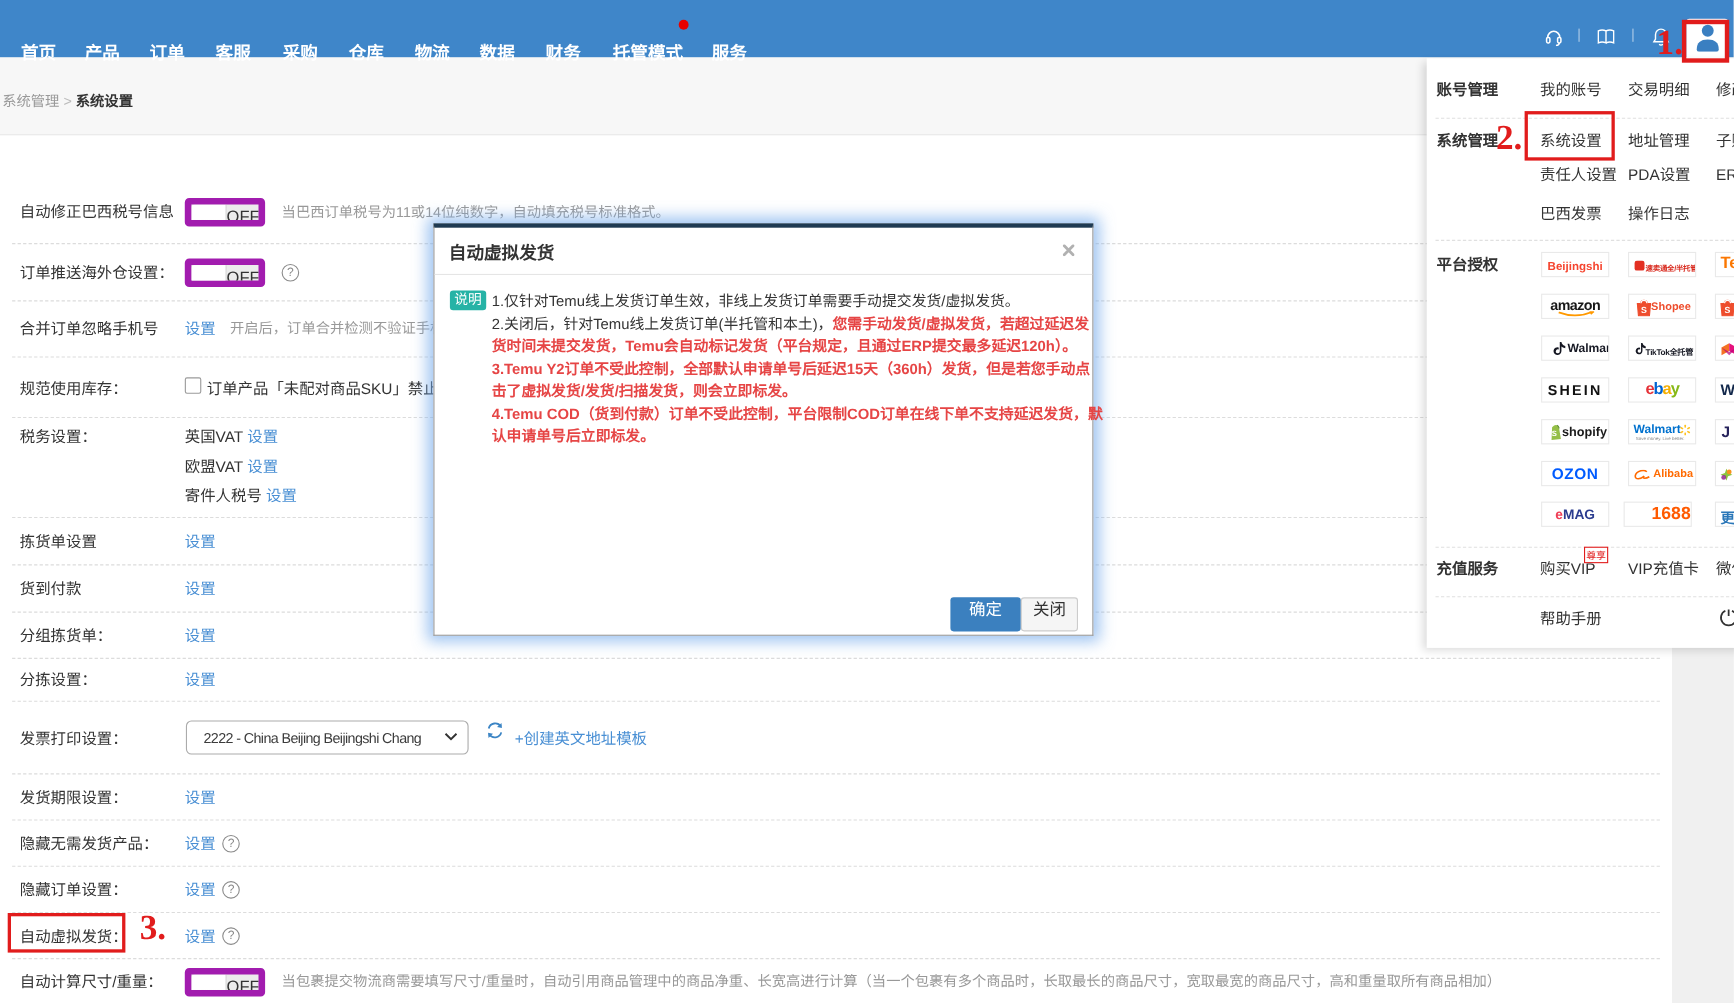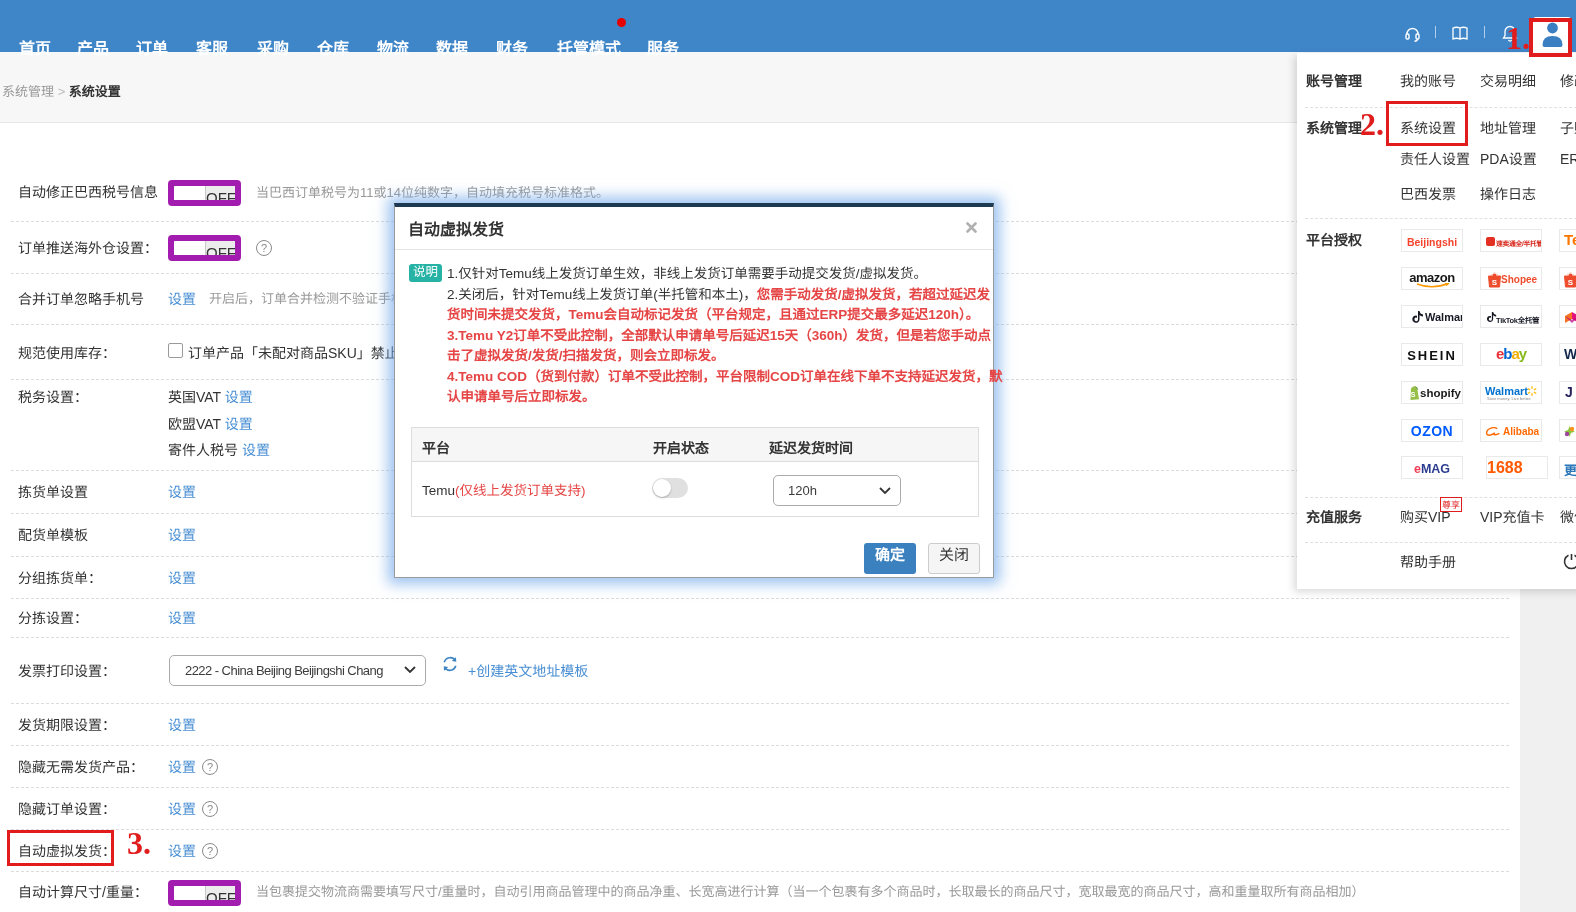--- a/index.html
+++ b/index.html
@@ -32,21 +32,21 @@
 #mclose { position:absolute; right:16px; top:15px; }
 #mbody { position:absolute; left:0; top:43px; width:100%; }
 .tag { display:inline-block; background:#26b3a6; color:#fff; font-size:12.5px; padding:0 4px; border-radius:3px; height:18px; line-height:17px; }
 #mtext { position:absolute; left:52px; top:14px; width:560px; font-size:13.5px; line-height:20.5px; color:#333; white-space:nowrap; }
 .red { color:#e64545; font-weight:bold; }
 .pill { position:absolute; width:36px; height:20px; border-radius:10px; background:#e0e0e0; }
 .pill .dot { position:absolute; left:1px; top:1px; width:18px; height:18px; border-radius:50%; background:#fff; box-shadow:0 1px 2px rgba(0,0,0,.25); }
 .sel { border:1px solid #ababab; border-radius:5px; background:#fff; color:#3c3c3c; font-size:13px; }
 
 .btn { position:absolute; height:31px; border-radius:3px; font-size:15px; text-align:center; line-height:31px; }
-#btnok { left:469px; width:52px; background:#3b80bf; color:#fff; font-weight:bold; line-height:23px; }
+#btnok { left:469px; width:64px; background:#3b80bf; color:#fff; font-weight:normal; line-height:23px; }
 #btncl { left:533px; width:52px; background:#f5f5f5; border:1px solid #ccc; color:#333; line-height:21px; }
 
 #panel { position:absolute; left:1297px; top:53px; width:300px; height:536px; background:#fff; box-shadow:-3px 3px 8px rgba(0,0,0,.15); }
 #panel .sec { position:absolute; left:9px; font-size:14px; font-weight:bold; color:#333; }
 #panel .it { position:absolute; font-size:14px; color:#333; white-space:nowrap; }
 .pdash { position:absolute; left:8px; width:292px; border-top:1px dashed #e0e0e0; }
 .badge { position:absolute; width:62px; height:23px; background:#fff; border:1px solid #e9e9e9; overflow:hidden; white-space:nowrap; }
 
 .rbox { position:absolute; border:4px solid #e11c1c; z-index:20; }
 .rnum { position:absolute; color:#e11c1c; font-size:32px; font-family:"Liberation Serif",serif; font-weight:bold; z-index:20; }
@@ -122,21 +122,21 @@
   <span class="lab" style="top:263px">税务设置：</span>
   <span class="abs" style="left:168px;top:263px;font-size:14px;color:#333">英国VAT <a class="lnk">设置</a></span>
   <span class="abs" style="left:168px;top:290px;font-size:14px;color:#333">欧盟VAT <a class="lnk">设置</a></span>
   <span class="abs" style="left:168px;top:316px;font-size:14px;color:#333">寄件人税号 <a class="lnk">设置</a></span>
   <div class="dash" style="top:347px"></div>
 
   <span class="lab" style="top:358px">拣货单设置</span>
   <a class="lnk abs" style="left:168px;top:358px">设置</a>
   <div class="dash" style="top:390px"></div>
 
-  <span class="lab" style="top:401px">配货单模板</span>
+  <span class="lab" style="top:401px">货到付款</span>
   <a class="lnk abs" style="left:168px;top:401px">设置</a>
   <div class="dash" style="top:433px"></div>
 
   <span class="lab" style="top:444px">分组拣货单：</span>
   <a class="lnk abs" style="left:168px;top:444px">设置</a>
   <div class="dash" style="top:475px"></div>
 
   <span class="lab" style="top:484px">分拣设置：</span>
   <a class="lnk abs" style="left:168px;top:484px">设置</a>
   <div class="dash" style="top:514px"></div>
@@ -190,37 +190,20 @@
 <div id="modal">
   <div id="mhead">
       <b>自动虚拟发货</b>
       <svg id="mclose" width="11" height="11" viewBox="0 0 11 11">
         <path d="M1.5 1.5 L9.5 9.5 M9.5 1.5 L1.5 9.5" stroke="#b1b1b1" stroke-width="2.6" stroke-linecap="round" fill="none"></path>
       </svg>
     </div>
   <div id="mbody">
     <span class="tag" style="position:absolute;left:14px;top:14px">说明</span>
     <div id="mtext">1.仅针对Temu线上发货订单生效，非线上发货订单需要手动提交发货/虚拟发货。<br>2.关闭后，针对Temu线上发货订单(半托管和本土)，<span class="red">您需手动发货/虚拟发货，若超过延迟发</span><br><span class="red">货时间未提交发货，Temu会自动标记发货（平台规定，且通过ERP提交最多延迟120h）。</span><br><span class="red">3.Temu Y2订单不受此控制，全部默认申请单号后延迟15天（360h）发货，但是若您手动点</span><br><span class="red">击了虚拟发货/发货/扫描发货，则会立即标发。</span><br><span class="red">4.Temu COD（货到付款）订单不受此控制，平台限制COD订单在线下单不支持延迟发货，默</span><br><span class="red">认申请单号后立即标发。</span></div>
-  </div>
-  <div style="position:absolute;left:16px;top:220px;width:568px;height:90px;border:1px solid #ddd">
-    <div style="position:absolute;left:0;top:0;width:100%;height:34px;background:#f6f6f6;border-bottom:1px solid #ddd">
-      <b style="position:absolute;left:10px;top:9px;font-size:14px;color:#333">平台</b>
-      <b style="position:absolute;left:241px;top:9px;font-size:14px;color:#333">开启状态</b>
-      <b style="position:absolute;left:357px;top:9px;font-size:14px;color:#333">延迟发货时间</b>
-    </div>
-    <span style="position:absolute;left:10px;top:51px;font-size:13.5px;color:#333">Temu<span style="color:#e64545">(仅线上发货订单支持)</span></span>
-    <div class="pill" style="left:240px;top:50px">
-        <div class="dot"></div>
-      </div>
-    <div class="sel" style="position:absolute;left:361px;top:47px;width:128px;height:31px">
-      <span style="position:absolute;left:14px;top:7px">120h</span>
-      <svg style="position:absolute;right:9px;top:11px" width="12" height="8" viewBox="0 0 12 8">
-          <path d="M1 1 l5 5 l5 -5" fill="none" stroke="#333" stroke-width="1.8"></path>
-        </svg>
-    </div>
   </div>
   <div class="btn" id="btnok" style="top:336px">确定</div>
   <div class="btn" id="btncl" style="top:336px">关闭</div>
 </div>
 
 <div id="panel">
   <span class="sec" style="top:17px">账号管理</span>
   <span class="it" style="left:103px;top:17px">我的账号</span>
   <span class="it" style="left:183px;top:17px">交易明细</span>
   <span class="it" style="left:263px;top:17px">修改密码</span>
@@ -328,21 +311,21 @@
     </div>
   <div class="badge" style="left:262px;top:366px">
       <svg style="position:absolute;left:4px;top:6px" width="11" height="11" viewBox="0 0 11 11">
         <path d="M5.5 0 l1.4 4.1 l4.1 1.4 l-4.1 1.4 l-1.4 4.1 l-1.4 -4.1 l-4.1 -1.4 l4.1 -1.4 z" fill="#8dc63f"></path>
         <circle cx="8" cy="3" r="2.2" fill="#f7941d"></circle>
         <circle cx="3" cy="8" r="2.2" fill="#92278f" opacity=".85"></circle>
       </svg>
     </div>
 
   <div class="badge" style="left:104px;top:403px;text-align:center;line-height:22px"><span style="font-size:12.5px;font-weight:bold"><span style="color:#ef3e56">e</span><span style="color:#2b3c8f">MAG</span></span></div>
-  <div class="badge" style="left:189px;top:403px;text-align:left;line-height:22px"><span style="font-size:16px;font-weight:bold;color:#ff5a00">1688</span></div>
+  <div class="badge" style="left:179px;top:403px;text-align:right;line-height:22px"><span style="font-size:16px;font-weight:bold;color:#ff5a00">1688</span></div>
   <div class="badge" style="left:262px;top:403px">
       <span style="position:absolute;left:4px;top:3px;font-size:13px;color:#2b77b8;font-weight:bold">更多</span>
     </div>
 
   <div class="pdash" style="top:444px"></div>
   <span style="position:absolute;left:143px;top:444px;border:1px solid #e11c1c;color:#e11c1c;font-size:9px;padding:0 1px;background:#fff">尊享</span>
   <span class="sec" style="top:453px">充值服务</span>
   <span class="it" style="left:103px;top:453px">购买VIP</span>
   <span class="it" style="left:183px;top:453px">VIP充值卡</span>
   <span class="it" style="left:263px;top:453px">微信充值</span>

